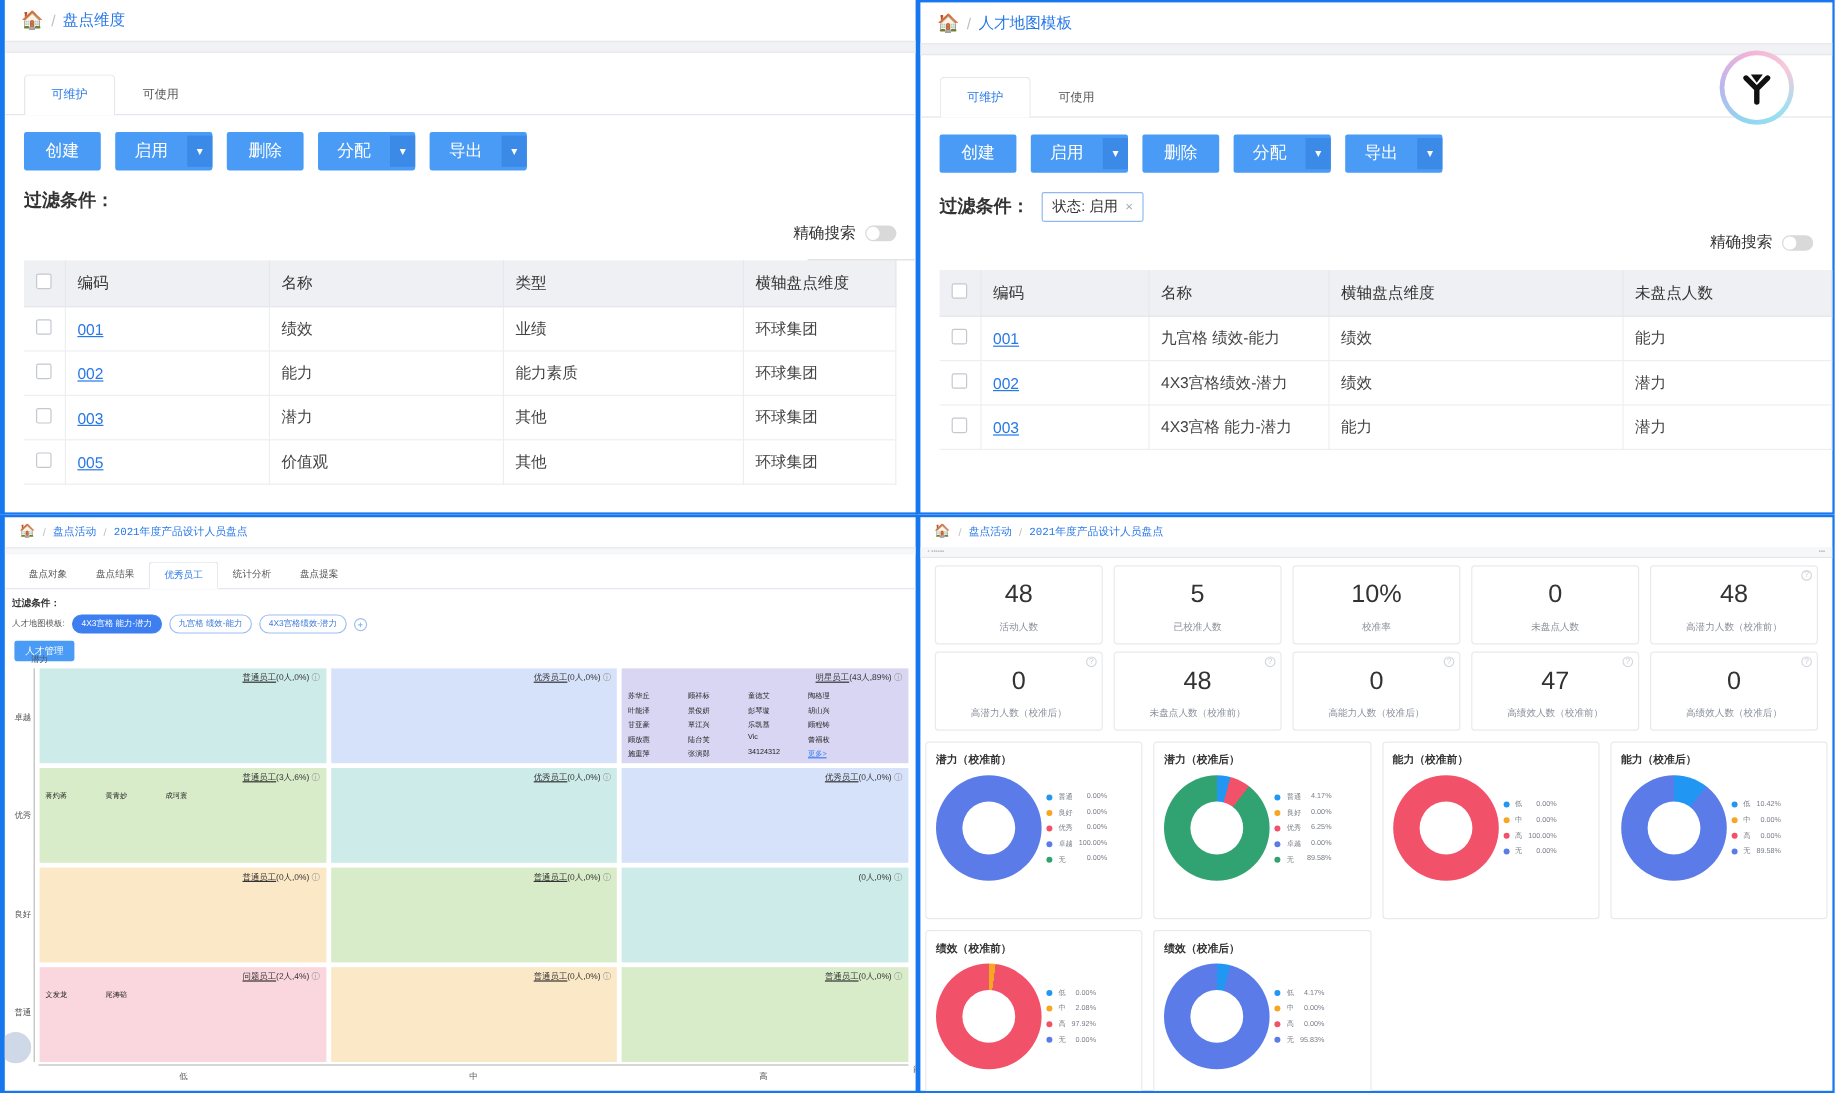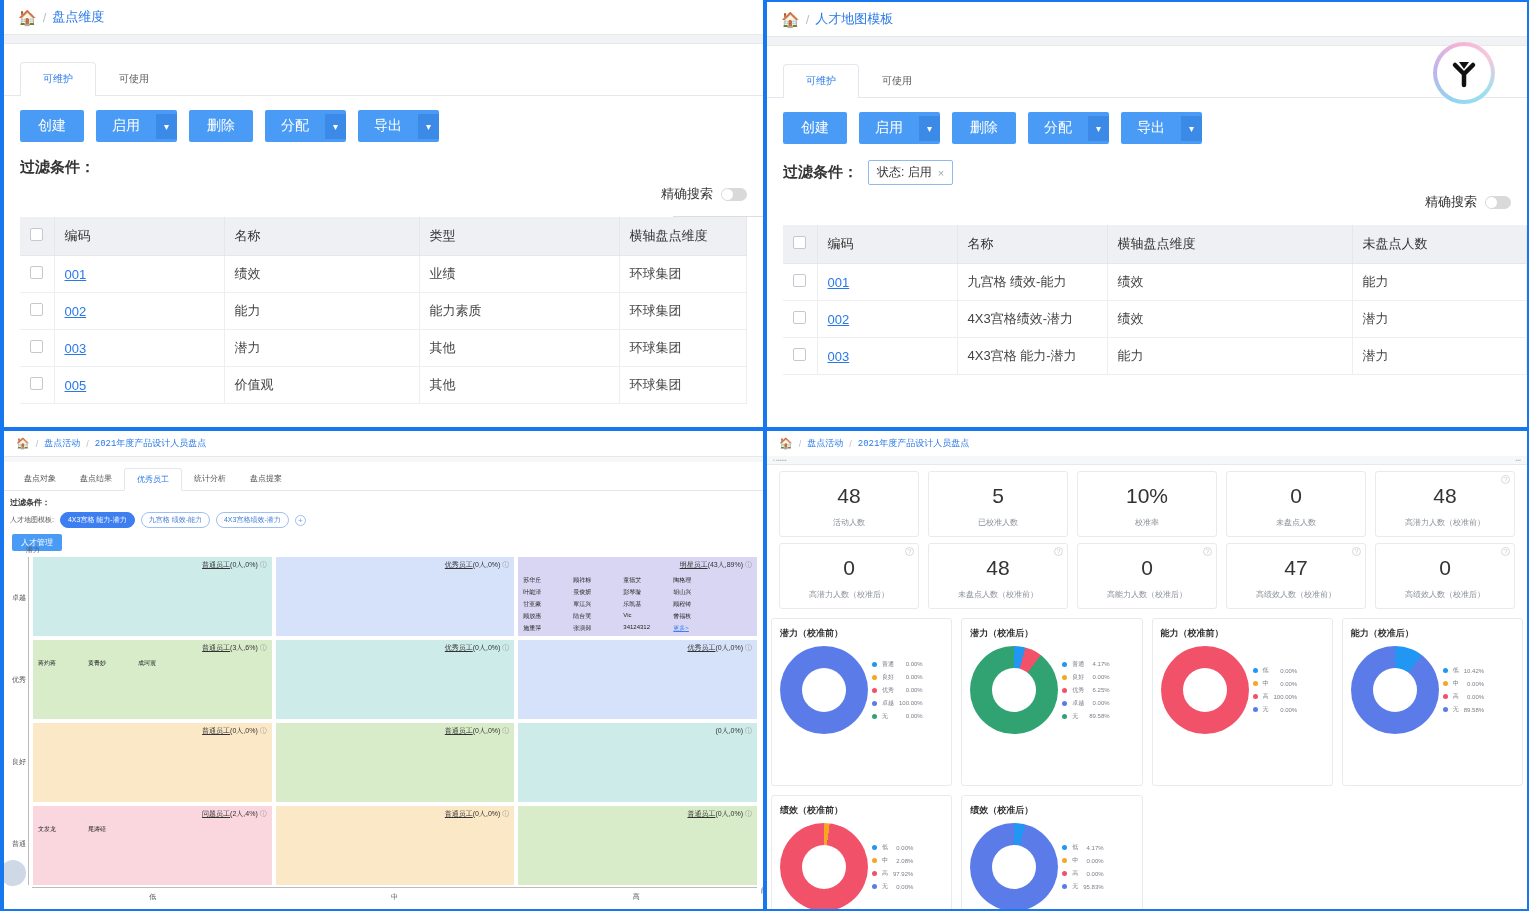--- a/index.html
+++ b/index.html
@@ -114,21 +114,21 @@
               display: flex; align-items: center; justify-content: space-between;
               padding: 0 6px; font-size: 5px; color: #bbb; }
   .kpis { display: grid; grid-template-columns: repeat(5, 1fr); gap: 9px; padding: 6px 12px 0; }
   .kpi { border: 1px solid #e8eaed; border-radius: 3px; background: #fff; padding: 12px 4px 10px;
          text-align: center; position: relative; height: 66px; }
   .kpi .num { font-size: 21px; color: #333; }
   .kpi .cap { font-size: 8px; color: #8a8f99; margin-top: 9px; }
   .kpi .q { position: absolute; right: 4px; top: 3px; font-size: 7px; color: #c8ccd2;
             border: 1px solid #d4d8de; border-radius: 50%; width: 9px; height: 9px; line-height: 8px; }
   .charts { display: grid; grid-template-columns: repeat(4, 1fr); gap: 9px; padding: 9px 4px 0; }
-  .chartcard { border: 1px solid #e8eaed; border-radius: 3px; background: #fff; padding: 8px 8px 6px; height: 168px; }
+  .chartcard { border: 1px solid #e8eaed; border-radius: 3px; background: #fff; padding: 8px 8px 6px; height: 148px; }
   .chartcard .ctitle { font-size: 9px; font-weight: bold; color: #333; }
   .cbody { display: flex; align-items: center; gap: 4px; margin-top: 6px; }
   .donut { width: 88px; height: 88px; border-radius: 50%; position: relative; flex: none; }
   .donut::after { content: ""; position: absolute; left: 22px; top: 22px; width: 44px; height: 44px;
                   border-radius: 50%; background: #fff; }
   .legend { font-size: 6px; color: #7a7f88; display: grid; grid-template-columns: auto auto auto;
             gap: 4px 5px; align-items: center; }
   .legend .dot { width: 5px; height: 5px; border-radius: 50%; display: inline-block; }
   .legend .pct { text-align: right; color: #7a7f88; }
   .chart-row2 { display: grid; grid-template-columns: repeat(4, 1fr); gap: 9px; padding: 9px 4px 0; }

